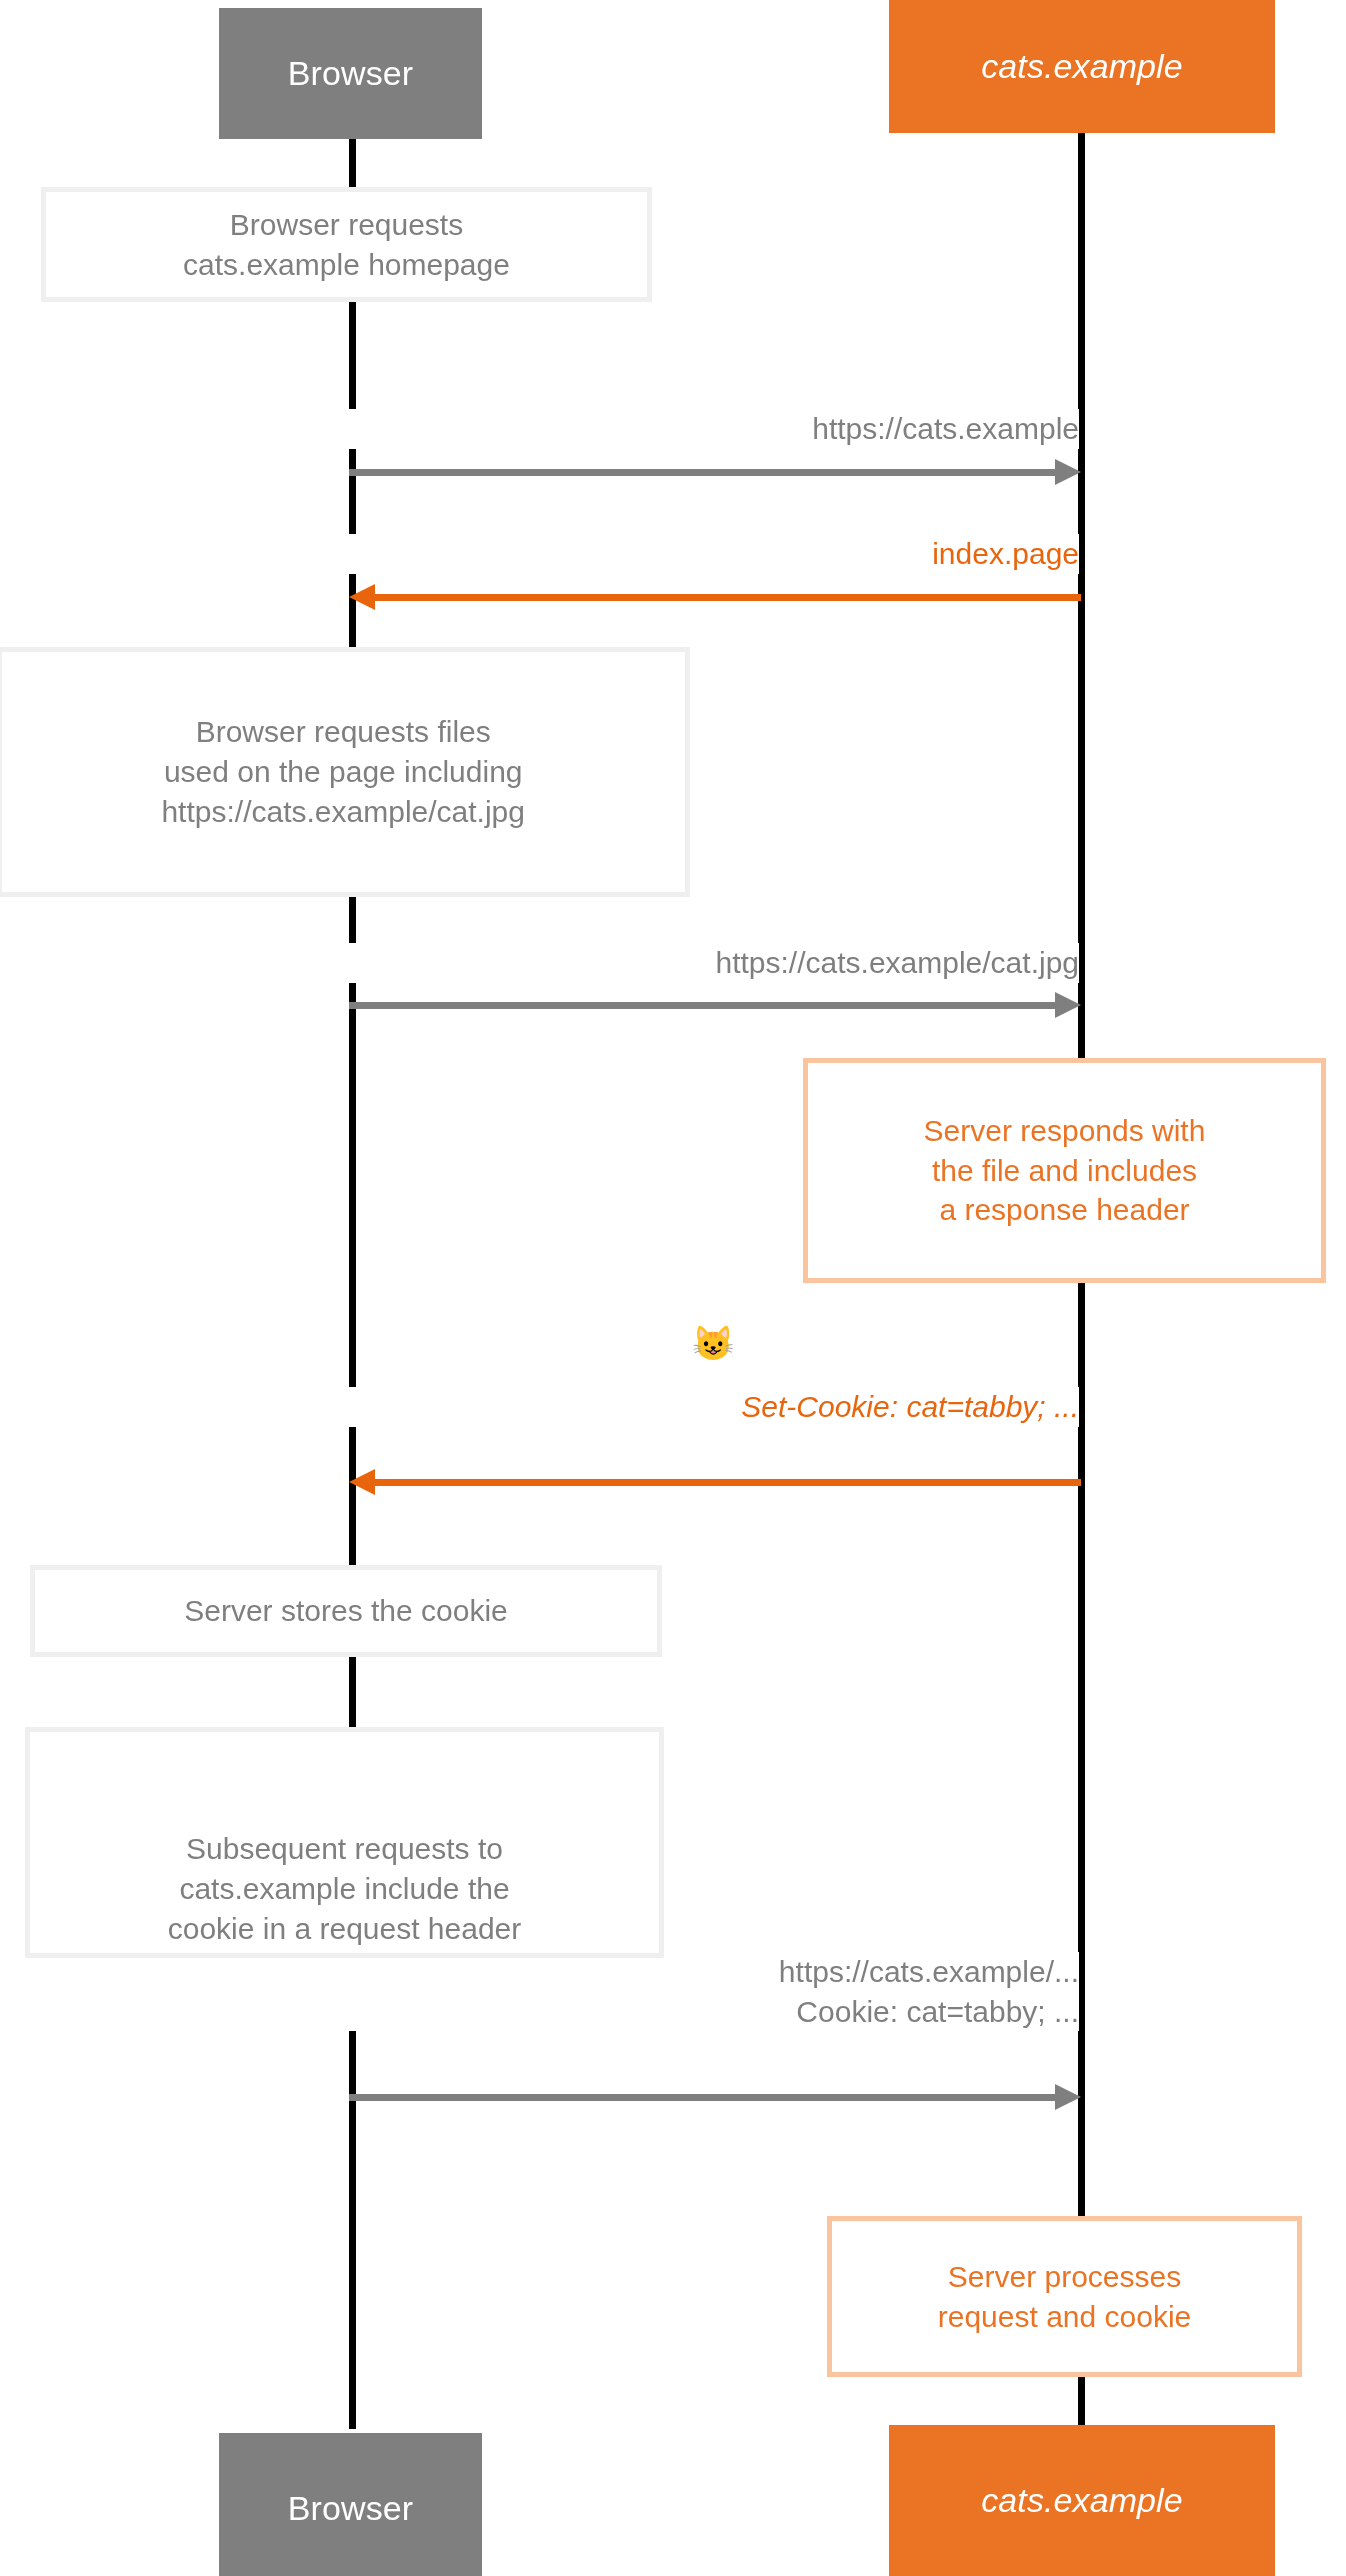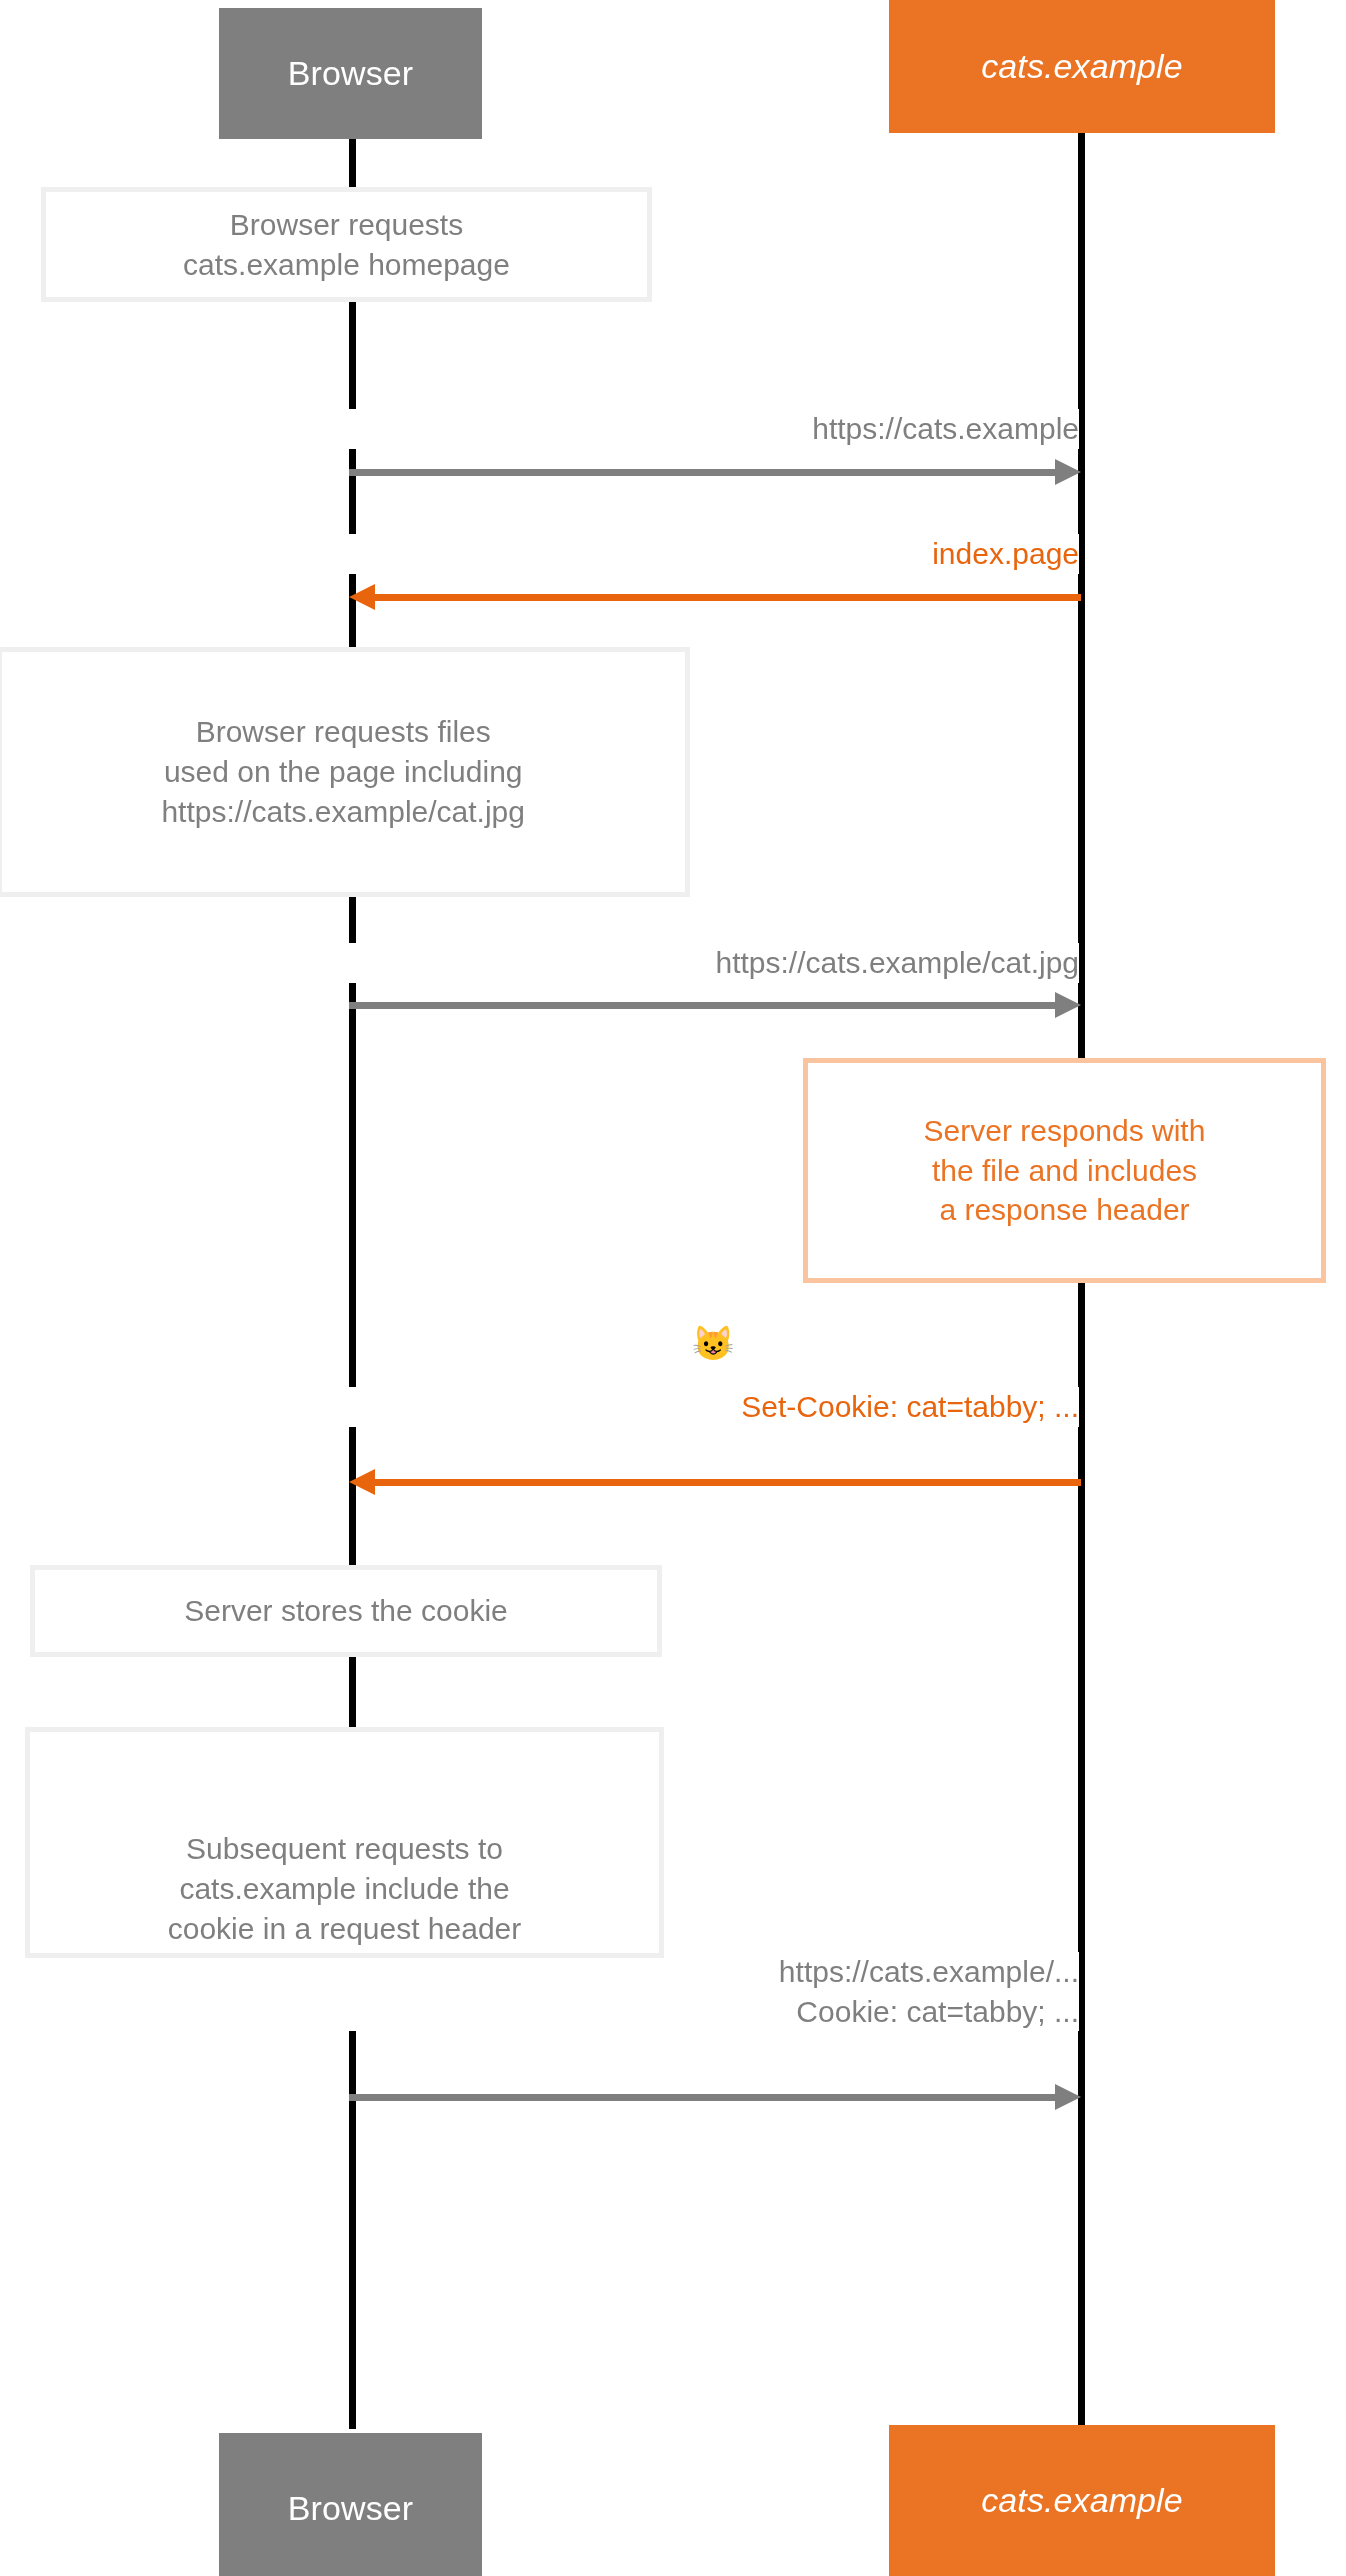--- a/index.html
+++ b/index.html
@@ -154,21 +154,21 @@
     <div class="msg-head right" style="left:706px;"></div>
   </div>
 
   <div class="note note-orange" style="left:803px; top:1058px; width:523px; height:225px;">
     <div class="note-text">Server responds with
 the file and includes
 a response header</div>
   </div>
 
   <div class="emoji" style="left:349px; top:1326px; width:730px;">😺</div>
-  <div class="msg-label label-orange" style="left:349px; top:1387px; width:730px;">Set-Cookie: cat=tabby; ...</div>
+  <div class="msg-label label-orange" style="left:349px; top:1387px; width:730px;font-style:italic;">Set-Cookie: cat=tabby; ...</div>
   <div class="msg orange" style="left:349px; top:1479px; width:732px; height:7.2px;">
     <div class="msg-line" style="left:26px; width:706px;"></div>
     <div class="msg-head left" style="left:0px;"></div>
   </div>
 
   <div class="note note-gray" style="left:30px; top:1565px; width:632px; height:92px;">
     <div class="note-text">Server stores the cookie</div>
   </div>
 
   <div class="note note-gray" style="left:25px; top:1727px; width:639px; height:231px;align-items:flex-end;">
@@ -177,20 +177,24 @@
 cookie in a request header</div>
   </div>
 
   <div class="msg-label label-gray" style="left:349px; top:1952px; width:730px;">https://cats.example/...
 Cookie: cat=tabby; ...</div>
   <div class="msg gray" style="left:349px; top:2094px; width:732px; height:7.2px;">
     <div class="msg-line" style="left:0px; width:706px;"></div>
     <div class="msg-head right" style="left:706px;"></div>
   </div>
 
+  <div class="note note-orange" style="left:827px; top:2216px; width:475px; height:161px;">
+    <div class="note-text">Server processes
+request and cookie</div>
+  </div>
 
   <div class="actor-box actor-browser" style="left:219px; top:2425px; width:263px; height:151px;">
     <span>Browser</span>
   </div>
 
   <div class="actor-box actor-server" style="left:889px; top:2425px; width:386px; height:151px;">
     <span>cats.example</span>
   </div>
 
 </div>

